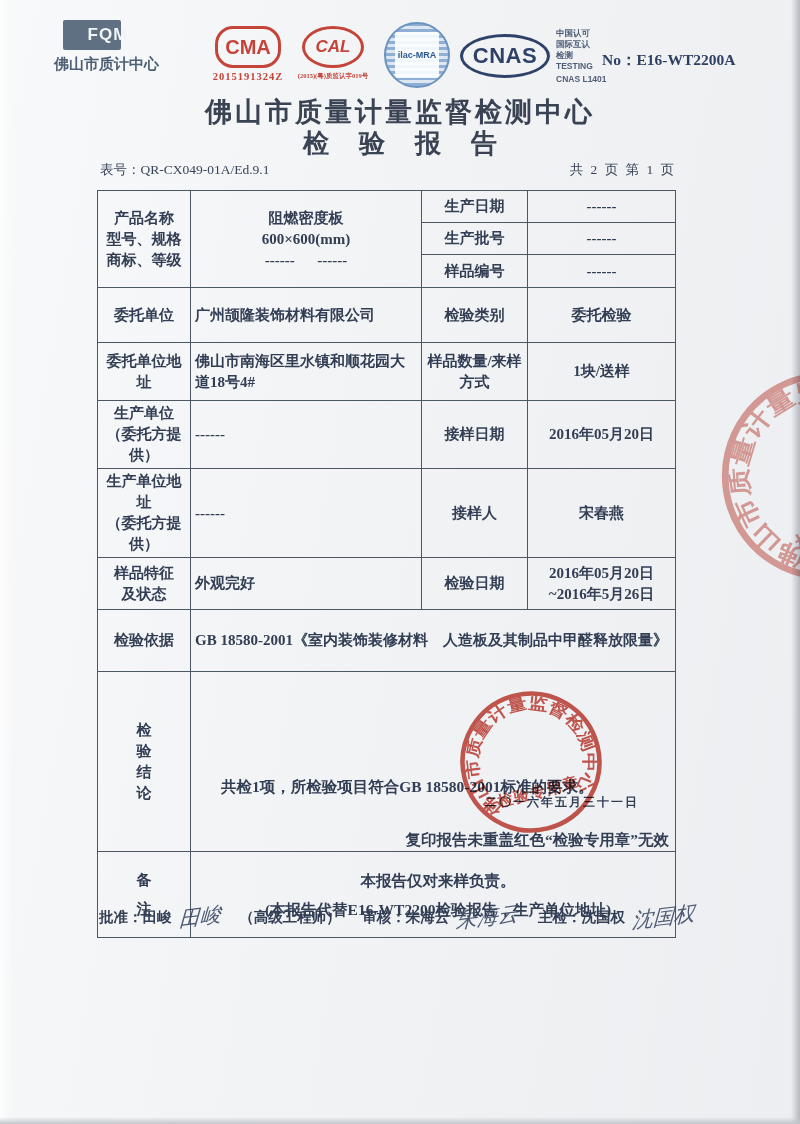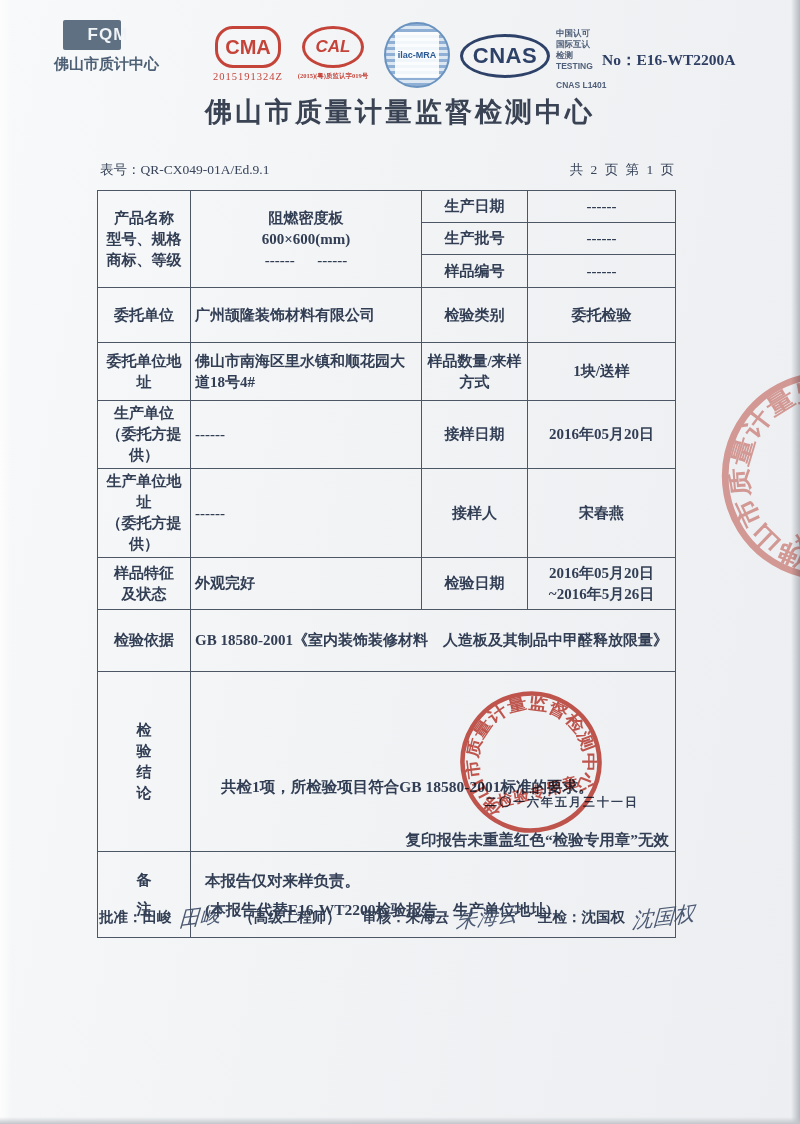--- a/index.html
+++ b/index.html
@@ -21,21 +21,21 @@
   .fqm { left:54px; top:20px; width:76px; text-align:center; }
   .fqm-box { width:58px; height:30px; margin:0 auto; background:#5e7082; color:#f0f4f7;
     display:flex; align-items:center; justify-content:center;
     font:bold 17px "Liberation Sans",sans-serif; letter-spacing:1px; border-radius:2px;padding-left:32px; }
   .fqm-cap { margin-top:5px; font-size:15px; font-weight:bold; color:#4e6076; white-space:nowrap; }
 
   .cma { left:208px; top:26px; width:80px; text-align:center; }
   .cma-oval { width:66px; height:42px; margin:0 auto; border:3px solid #c5443a; border-radius:18px;
     display:flex; align-items:center; justify-content:center;
     font:bold 20px "Liberation Sans",sans-serif; color:#c5443a; }
-  .cma-no { margin-top:3px; font-size:10.5px; font-weight:normal; color:#c5443a; letter-spacing:1px; }
+  .cma-no { margin-top:3px; font-size:10.5px; font-weight:bold; color:#c5443a; letter-spacing:1px; }
 
   .cal { left:296px; top:26px; width:74px; text-align:center; }
   .cal-oval { width:62px; height:42px; margin:0 auto; border:3px solid #c5443a; border-radius:50%;
     display:flex; align-items:center; justify-content:center;
     font:bold italic 17px "Liberation Sans",sans-serif; color:#c5443a; }
   .cal-no { margin-top:4px; font-size:6.5px; font-weight:bold; color:#c5443a; white-space:nowrap; }
 
   .ilac { left:384px; top:22px; width:66px; height:66px; border-radius:50%;
     border:2px solid #6b93c0; overflow:hidden;
     background:repeating-linear-gradient(0deg,#8fb0d4 0 3px,#dde7f2 3px 6px);
@@ -44,21 +44,21 @@
     font:bold 9px "Liberation Sans",sans-serif; color:#2c5a93; }
 
   .cnas { left:460px; top:34px; width:90px; height:44px; border:3px solid #2e4168; border-radius:50%;
     display:flex; align-items:center; justify-content:center;
     font:bold 22px "Liberation Sans",sans-serif; color:#2e4168; letter-spacing:.5px; }
 
   .acc { left:556px; top:28px; width:180px; }
   .acc-small { font:bold 8.5px "Liberation Sans",sans-serif; color:#51607a; line-height:1.3; }
   .acc-no { position:absolute; left:46px; top:22px; font-size:15.5px; font-weight:bold;
     color:#2e3f63; white-space:nowrap; }
-  .acc-cnasno { margin-top:8px; font:bold 8.5px "Liberation Sans",sans-serif; color:#51607a; }
+  .acc-cnasno { margin-top:2px; font:bold 8.5px "Liberation Sans",sans-serif; color:#51607a; }
 
   
   .org-title { position:absolute; top:94px; left:0; width:100%; text-align:center;
     font-size:27px; font-weight:bold; letter-spacing:3px; color:#3a4353; }
   .doc-title { position:absolute; top:126px; left:0; width:100%; text-align:center;
     font-size:26px; font-weight:bold; letter-spacing:30px; padding-left:30px; color:#3a4353; }
   .meta-row { position:absolute; left:100px; top:161px; width:576px;
     display:flex; justify-content:space-between; font-size:13.5px; font-weight:normal; color:#38445a; }
   .meta-page { letter-spacing:2px; }
 
@@ -72,21 +72,21 @@
   td.vl  { text-align:left; padding-left:13px; }
   .pre { white-space:pre; }
   .vert { display:flex; flex-direction:column; align-items:center; justify-content:space-between;
     height:100%; padding:14px 0; }
   .vert2 { display:flex; flex-direction:column; align-items:center; justify-content:center;
     gap:8px; height:100%; }
   td.rel { position:relative; vertical-align:top; }
   .concl-text { margin:50px 0 0 26px; font-size:15.5px; }
   .concl-date { position:absolute; top:122px; right:36px; font-size:12px; letter-spacing:2px; white-space:nowrap; }
   .concl-notice { position:absolute; top:157px; right:6px; font-size:15.5px; white-space:nowrap; }
-  .rem-line { padding-left:10px; line-height:29px; font-size:15.5px; }
+  .rem-line { padding-left:10px; line-height:29px; font-size:15.5px;text-align:center; }
 
   
   .sign-row { position:absolute; left:99px; top:903px; width:600px; display:flex;
     align-items:center; font-size:14.5px; font-weight:bold; color:#323e54; white-space:nowrap; }
   .sig { font-style:italic; font-weight:normal; font-size:21px; color:#3c4a66;
     transform:rotate(-7deg) skewX(-10deg); display:inline-block; margin:0 4px 0 7px; opacity:.9; }
   .sp18 { display:inline-block; width:18px; } .sp26 { display:inline-block; width:26px; }
 
   
   .stamp { position:absolute; mix-blend-mode:multiply; pointer-events:none; }
@@ -123,20 +123,21 @@
   <div class="hdr acc">
     <div class="acc-small">中国认可</div>
     <div class="acc-small">国际互认</div>
     <div class="acc-small">检测</div>
     <div class="acc-small">TESTING</div>
     <div class="acc-no"><span>No：</span><span>E16-WT2200A</span></div>
     <div class="acc-cnasno">CNAS L1401</div>
   </div>
 
   <div class="org-title">佛山市质量计量监督检测中心</div>
+  <div class="doc-title">检验报告</div>
   <div class="meta-row">
     <div><span>表号：</span><span>QR-CX049-01A/Ed.9.1</span></div>
     <div class="meta-page">共 2  页   第 1  页</div>
   </div>
 
   <table class="report">
     <colgroup>
         <col style="width:93px">
         <col style="width:231px">
         <col style="width:106px">

